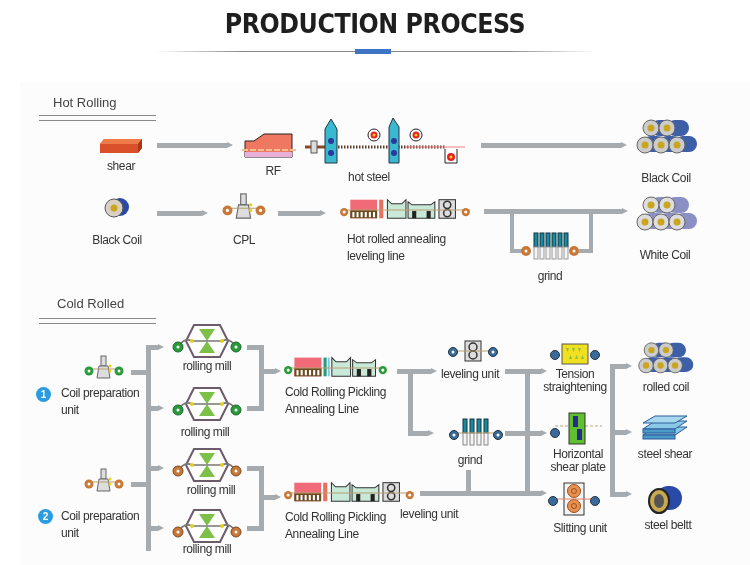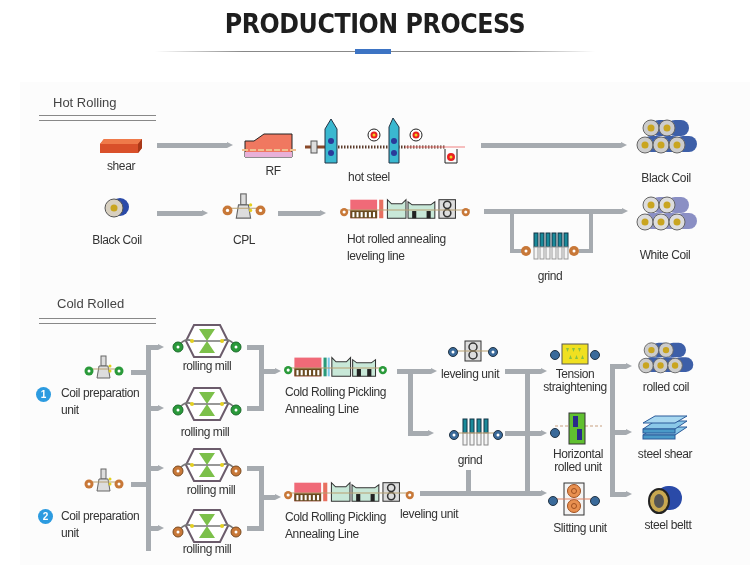--- a/index.html
+++ b/index.html
@@ -399,21 +399,21 @@
 <div class="lbl ctr" style="left:535px;top:379px;width:80px">straightening</div>
 
 <svg class="icon" style="left:550px;top:412px" width="52" height="34">
     <line x1="5" y1="14" x2="52" y2="14" stroke="#c8a080" stroke-dasharray="3,2"></line>
     <rect x="19" y="1" width="16" height="31" fill="#60c030" stroke="#333"></rect>
     <rect x="23" y="4" width="5" height="11" fill="#2a2a8a"></rect>
     <rect x="27" y="17" width="5" height="11" fill="#2a2a8a"></rect>
     <circle cx="5" cy="21" r="4.5" fill="#3a6a9a" stroke="#234"></circle>
   </svg>
 <div class="lbl ctr" style="left:538px;top:446px;width:80px">Horizontal</div>
-<div class="lbl ctr" style="left:538px;top:459px;width:80px">rolled unit</div>
+<div class="lbl ctr" style="left:538px;top:459px;width:80px">shear plate</div>
 
 <svg class="icon" style="left:548px;top:482px" width="52" height="34">
     <rect x="16" y="1" width="20" height="32" fill="#f4f4f4" stroke="#333"></rect>
     <circle cx="26" cy="9" r="6.5" fill="#e89050" stroke="#a05020"></circle>
     <circle cx="26" cy="9" r="2.5" fill="none" stroke="#a05020"></circle>
     <circle cx="26" cy="24" r="6.5" fill="#e89050" stroke="#a05020"></circle>
     <circle cx="26" cy="24" r="2.5" fill="none" stroke="#a05020"></circle>
     <line x1="5" y1="17" x2="47" y2="17" stroke="#e08060"></line>
     <circle cx="5" cy="19" r="4.5" fill="#3a6a9a" stroke="#234"></circle>
     <circle cx="47" cy="19" r="4.5" fill="#3a6a9a" stroke="#234"></circle>

